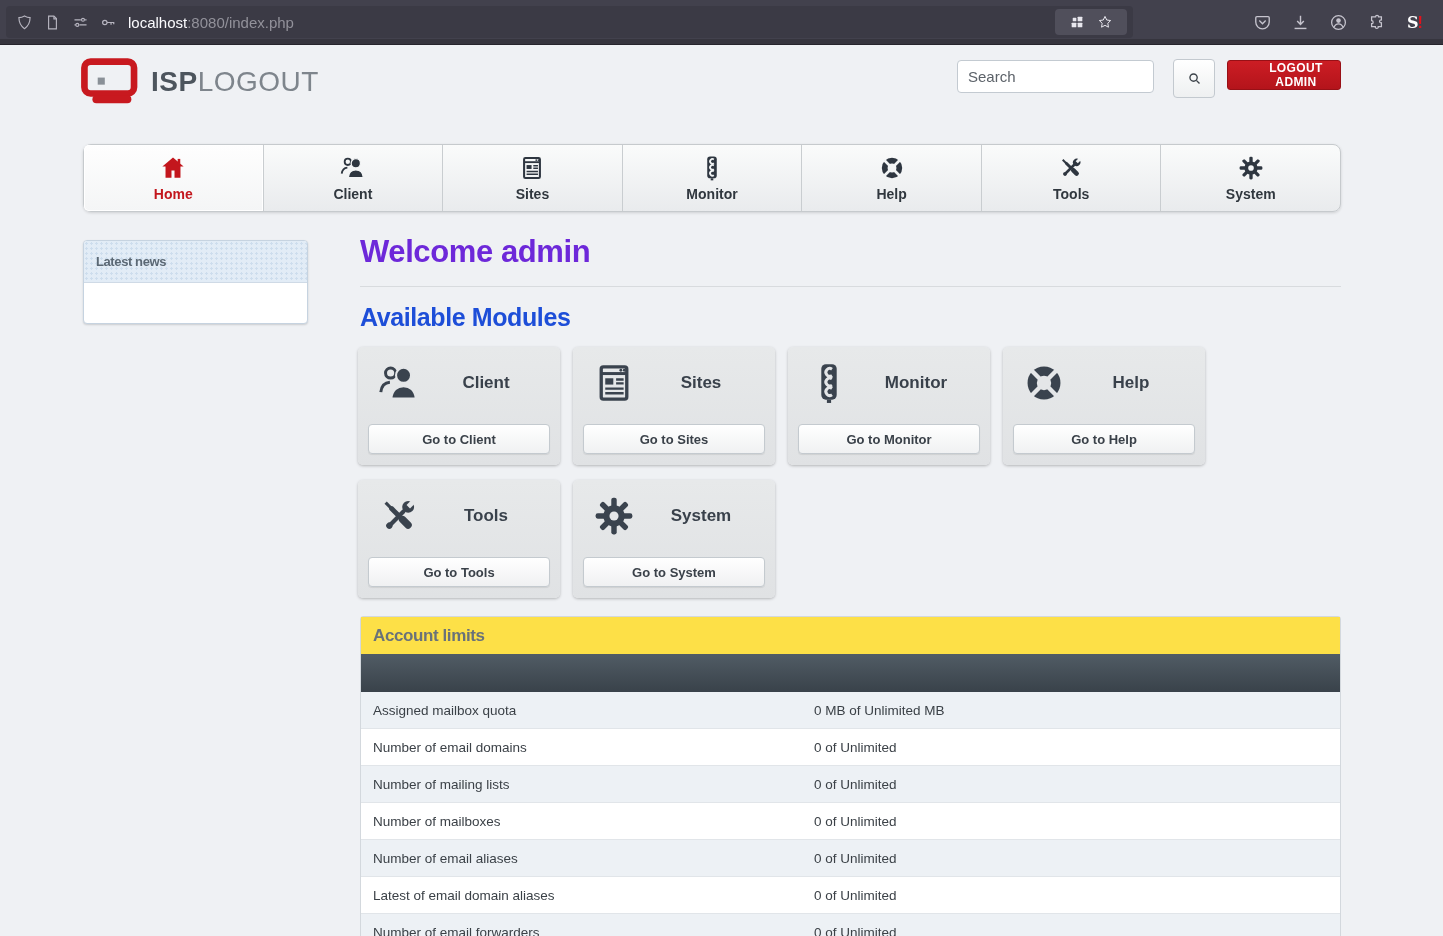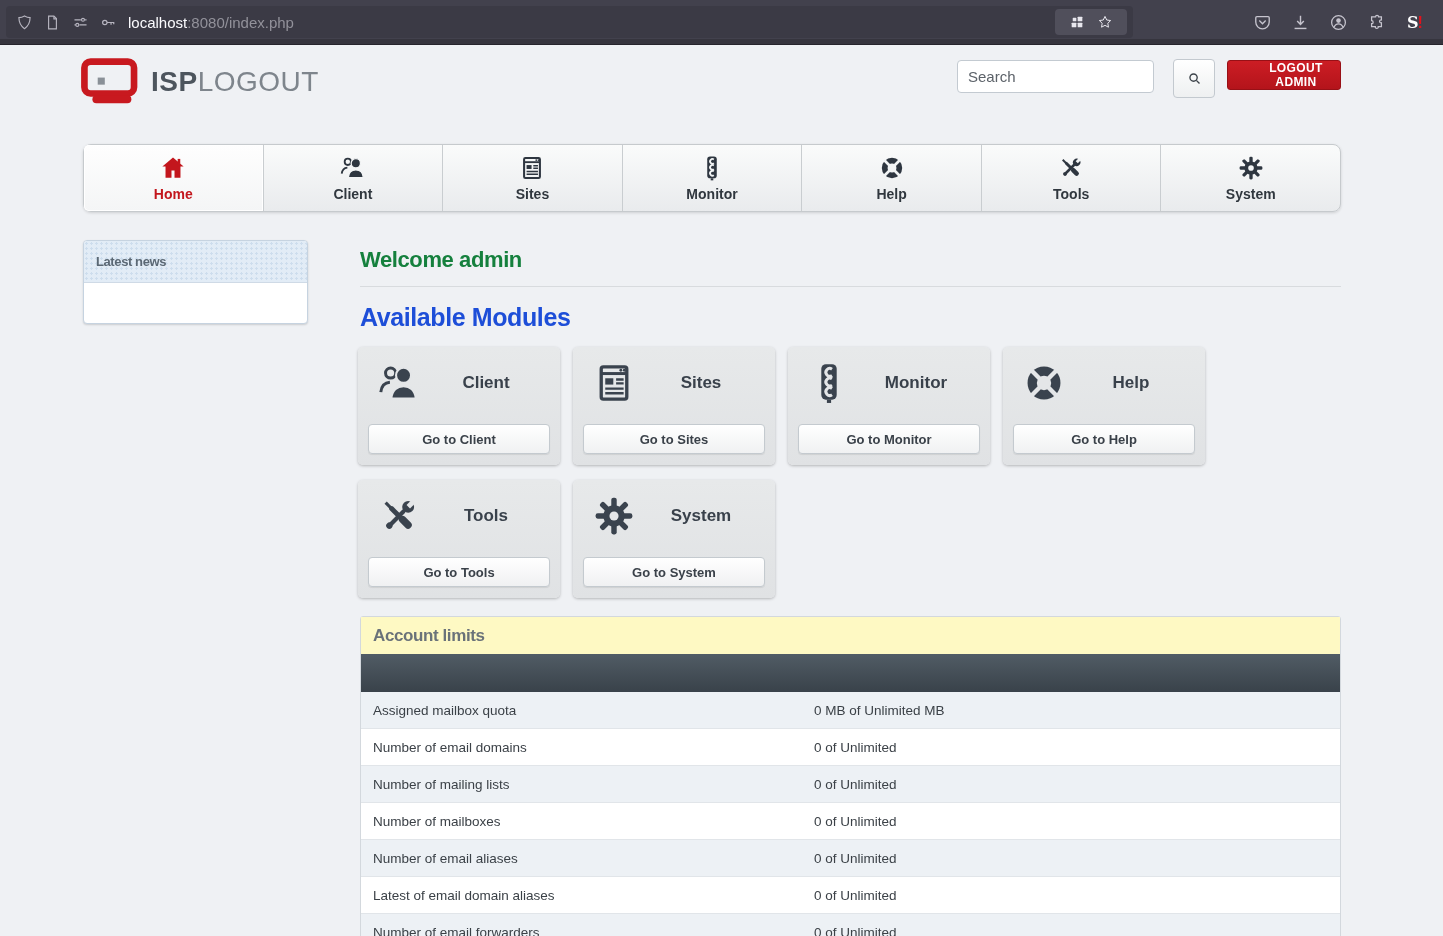--- a/index.html
+++ b/index.html
@@ -76,22 +76,22 @@
   .news { position:absolute; left:83px; top:240px; width:225px; height:84px;
     background:#fff; border:1px solid #c6d3e0; border-radius:4px;
     box-shadow:0 1px 2px rgba(0,0,0,.15); overflow:hidden; }
   .news-head { height:42px; display:flex; align-items:center; padding:0 12px;
     background-color:#e2ecf6;
     background-image:radial-gradient(#cddded 1px, transparent 1.2px);
     background-size:5px 5px; border-bottom:1px solid #cfdae6;
     font-size:13px; font-weight:bold; color:#5b6874; }
 
   
-  .welcome { position:absolute; left:360px; top:247px; font-size:22px;
-    color:#15803d; }
+  .welcome { position:absolute; left:360px; top:234px; font-size:31px;
+    color:#6d28d9; }
   .rule { position:absolute; left:360px; top:286px; width:981px; height:1px;
     background:#d8dbde; }
   .modules-heading { position:absolute; left:360px; top:303px; font-size:25px;
     color:#1d4ed8; }
 
   .modules { position:absolute; left:358px; top:347px; width:990px;
     display:flex; flex-wrap:wrap; gap:15px 13px; }
   .card { width:202px; height:118px; border-radius:5px;
     background:linear-gradient(180deg,#e7e9ea,#e0e2e4);
     box-shadow:0 1px 3px rgba(0,0,0,.25); position:relative; }
@@ -102,21 +102,21 @@
     color:#39414b; padding-right:8px; }
   .go-btn { position:absolute; left:10px; right:10px; bottom:11px; height:30px;
     background:linear-gradient(180deg,#ffffff,#f0f1f2); border:1px solid #c4cacf;
     border-radius:4px; font-size:13px; font-weight:bold; color:#3a4149;
     cursor:pointer; box-shadow:0 1px 1px rgba(0,0,0,.08); font-family:inherit; }
 
   
   .limits { position:absolute; left:360px; top:616px; width:981px;
     border:1px solid #d3d8dd; border-radius:3px; background:#fff; }
   .limits-head { height:37px; display:flex; align-items:center; padding:0 12px;
-    font-size:17px; color:#6a7279; background:#fef9c3; }
+    font-size:17px; color:#6a7279; background:#fde047; }
   .limits-bar { height:38px;
     background:linear-gradient(180deg,#515c65,#39424a); }
   .limit-row { display:flex; height:37px; align-items:center;
     border-bottom:1px solid #e1e5e9; font-size:13.5px; color:#3b4147;gap:8px; }
   .limit-row:nth-child(odd) { background:#edf1f5; }
   .limit-row:nth-child(even) { background:#ffffff; }
   .limit-row .lab { width:445px; padding-left:12px; }
   .limit-row .val { flex:1; }
 </style>
 </head>

